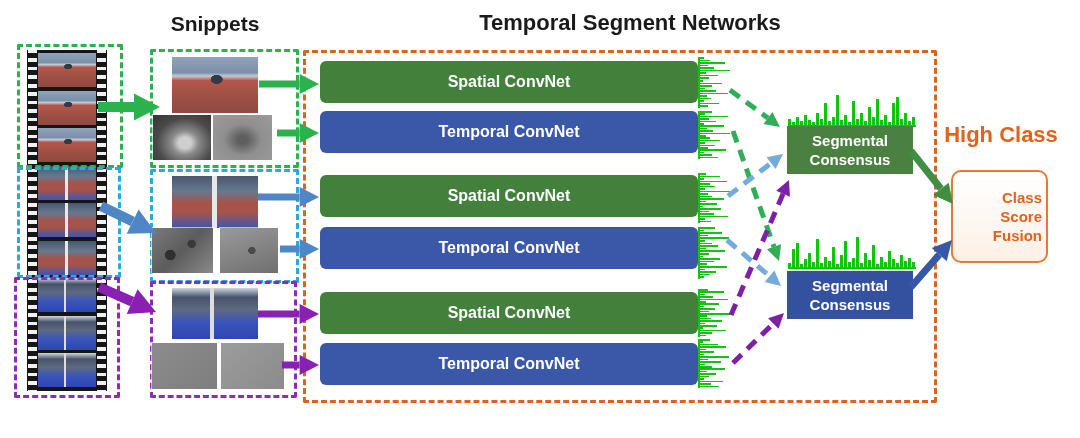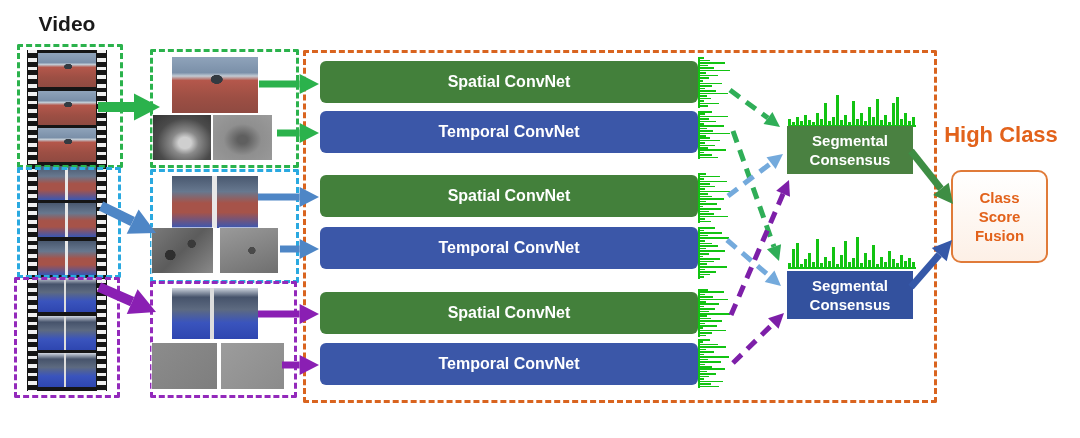--- a/index.html
+++ b/index.html
@@ -47,21 +47,22 @@
   .hist-v i{position:absolute;left:0;height:1.6px;display:block;}
   .hist-h{position:absolute;left:788px;width:128px;border-bottom:2.5px solid #12c312;}
   .hist-h i{position:absolute;bottom:0;width:2.6px;display:block;}
   svg.overlay{position:absolute;left:0;top:0;pointer-events:none;}
 </style>
 </head>
 <body>
 
 <div class="stage">
 
-  <div class="abs hdr" style="left:18px;top:12px;width:98px;font-size:21px;">Video</div>
+  <div class="abs hdr" style="left:152px;top:12px;width:126px;font-size:21px;">Snippets</div>
+  <div class="abs hdr" style="left:350px;top:10px;width:560px;font-size:22px;">Temporal Segment Networks</div>
   <div class="abs hdr" style="left: 936px; top: 122px; width: 130px; font-size: 22px; color: rgb(226, 98, 27);">High Class</div>
 
   <div class="film-strip">
     <div class="sprockets left"></div>
     <div class="sprockets right"></div>
     <div id="film-frames">
         <div class="film-frame ph-run" style="top: 3px;"></div>
         <div class="film-frame ph-run" style="top: 40.5px;"></div>
         <div class="film-frame ph-run" style="top: 78px;"></div>
         <div class="film-frame ph-pole" style="top: 115.5px;"></div>
@@ -299,21 +300,21 @@
       <i style="left: 108px; height: 4px; background: rgb(18, 195, 18);"></i>
       <i style="left: 112px; height: 12px; background: rgb(18, 195, 18);"></i>
       <i style="left: 116px; height: 6px; background: rgb(18, 195, 18);"></i>
       <i style="left: 120px; height: 9px; background: rgb(18, 195, 18);"></i>
       <i style="left: 124px; height: 5px; background: rgb(18, 195, 18);"></i>
     </div>
 
   <div class="consensus" style="top: 126px; background: rgb(74, 129, 65);">Segmental Consensus</div>
   <div class="consensus" style="top: 271px; background: rgb(51, 81, 158);">Segmental Consensus</div>
 
-  <div class="fusion" style="color: rgb(226, 98, 27);">Class Score Fusion</div>
+  <div class="fusion" style="color: rgb(226, 98, 27); text-align: right;">Class Score Fusion</div>
 
   <svg class="overlay" id="arrow-layer" width="1080" height="438" viewBox="0 0 1080 438">
       <g>
         <line x1="98" y1="107" x2="134" y2="107" stroke="#2bb24c" stroke-width="10"></line>
         <polygon points="160,107 134,120.5 134,93.5" fill="#2bb24c"></polygon>
       </g>
       <g>
         <line x1="101" y1="206" x2="132.66064212539396" y2="221.54249704337522" stroke="#4e86c6" stroke-width="10"></line>
         <polygon points="156,233 126.71155405176187,233.66100978595912 138.60973019902605,209.42398430079132" fill="#4e86c6"></polygon>
       </g>

